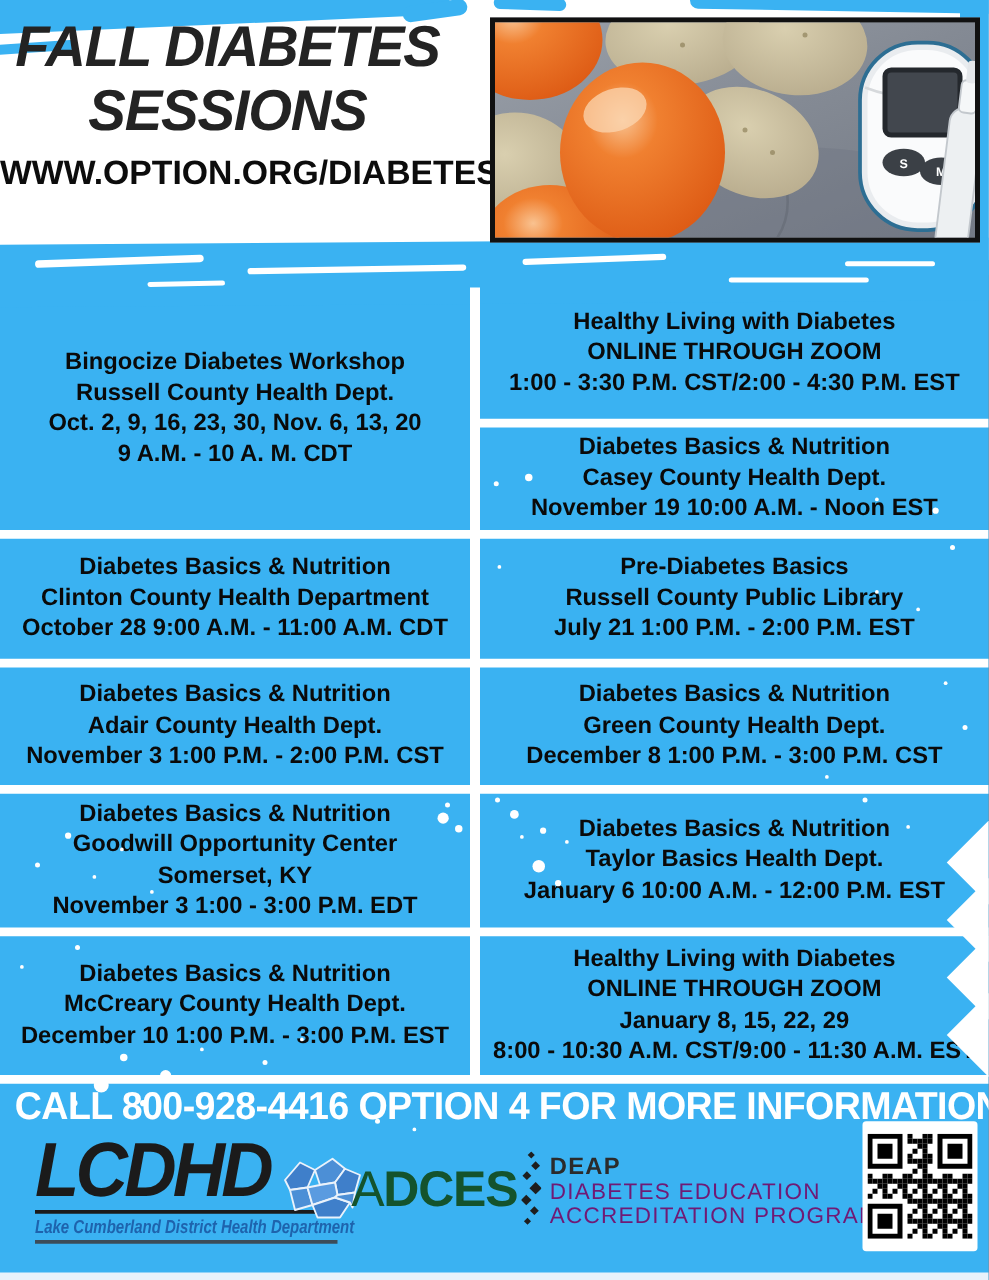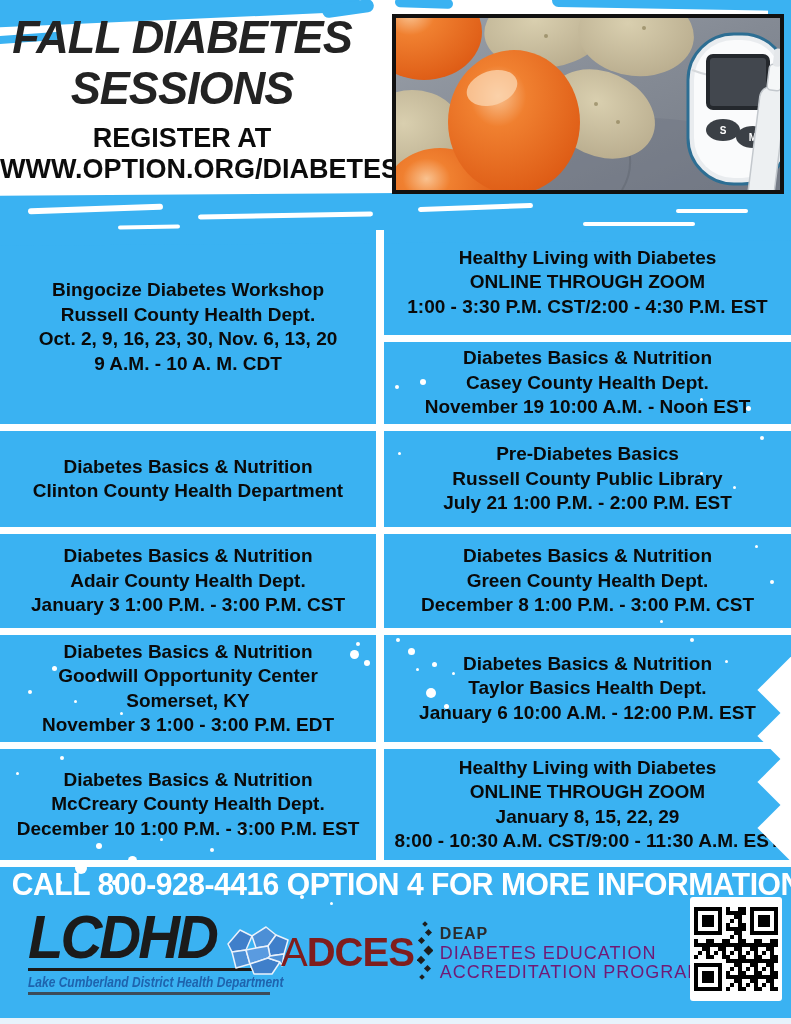--- a/index.html
+++ b/index.html
@@ -45,26 +45,26 @@
   .call-line{position:absolute;left:0;top:867px;width:791px;text-align:center;color:#ffffff;
              font-weight:700;font-size:31px;letter-spacing:-.5px;transform:scaleX(.97);white-space:nowrap;}
   
   .lcdhd{position:absolute;left:28px;top:906px;width:242px;}
   .lcdhd-word{font-size:58px;line-height:58px;font-weight:700;font-style:italic;letter-spacing:-3px;color:#1b1b1b;transform:scaleY(1.06);transform-origin:left top;}
   .lcdhd-map{position:absolute;left:196px;top:16px;}
   .lcdhd-rule1{height:3px;background:#1b1b1b;margin-top:4px;width:242px;}
   .lcdhd-full{font-size:15px;font-weight:700;font-style:italic;color:#1e63ad;margin-top:2px;white-space:nowrap;transform:scaleX(.8);transform-origin:left;}
   .lcdhd-rule2{height:3px;background:#3c4c59;margin-top:2px;width:242px;}
   .adces{position:absolute;left:281px;top:921px;display:flex;align-items:center;}
-  .adces-word{font-size:40px;line-height:44px;color:#7f1d1d;letter-spacing:-1px;}
+  .adces-word{font-size:40px;line-height:44px;color:#14532d;letter-spacing:-1px;}
   .adces-word .a{font-weight:400;}
   .adces-word .dces{font-weight:800;}
   .adces-dots{margin:0 7px 0 3px;}
   .deap{color:#2b2b2b;}
-  .deap-title{font-size:16px;font-weight:800;letter-spacing:1px;line-height:21px;}
+  .deap-title{font-size:19px;font-weight:800;letter-spacing:1px;line-height:21px;}
   .deap-line{font-size:18px;font-weight:400;letter-spacing:1px;line-height:19px;color:#701a75;}
   .qr-box{position:absolute;left:690px;top:897px;width:92px;height:104px;background:#ffffff;border-radius:3px;
           display:flex;align-items:center;justify-content:center;}
   .bottom-strip{position:absolute;left:0;bottom:0;width:791px;height:6px;background:#e7f2fb;}
 </style>
 </head>
 <body>
 
 <div class="page">
 
@@ -84,21 +84,20 @@
   <div class="streak" style="left:583px;top:222px;width:112px;height:4px;"></div>
   <div class="streak" style="left:676px;top:209px;width:72px;height:4px;"></div>
   <div class="streak" style="left:118px;top:225px;width:62px;height:4px;transform:rotate(-1deg);"></div>
 
   <div class="header-text">
     <div class="flyer-title">
       <div>FALL DIABETES</div>
       <div>SESSIONS</div>
     </div>
     <div class="register">
-      <div>REGISTER AT</div>
       <div>WWW.OPTION.ORG/DIABETES</div>
     </div>
   </div>
 
   <div class="photo">
     <svg width="384" height="172" viewBox="0 0 384 172" xmlns="http://www.w3.org/2000/svg">
       <defs>
         <linearGradient id="concrete" x1="0" y1="0" x2="1" y2="1">
           <stop offset="0" stop-color="#9aa0a9"></stop>
             <stop offset=".5" stop-color="#848a94"></stop>
@@ -154,25 +153,26 @@
   <div class="grid-col" id="col-left">
       <div class="cell">
         <div class="line">Bingocize Diabetes Workshop</div>
         <div class="line">Russell County Health Dept.</div>
         <div class="line">Oct. 2, 9, 16, 23, 30, Nov. 6, 13, 20</div>
         <div class="line">9 A.M. - 10 A. M. CDT</div>
       </div>
       <div class="cell">
         <div class="line">Diabetes Basics &amp; Nutrition</div>
         <div class="line">Clinton County Health Department</div>
+        <div class="line">October 28 9:00 A.M. - 11:00 A.M. CDT</div>
       </div>
       <div class="cell">
         <div class="line">Diabetes Basics &amp; Nutrition</div>
         <div class="line">Adair County Health Dept.</div>
-        <div class="line">January 3 1:00 P.M. - 3:00 P.M. CST</div>
+        <div class="line">November 3 1:00 P.M. - 2:00 P.M. CST</div>
       </div>
       <div class="cell">
         <div class="line">Diabetes Basics &amp; Nutrition</div>
         <div class="line">Goodwill Opportunity Center</div>
         <div class="line">Somerset, KY</div>
         <div class="line">November 3 1:00 - 3:00 P.M. EDT</div>
       </div>
       <div class="cell">
         <div class="line">Diabetes Basics &amp; Nutrition</div>
         <div class="line">McCreary County Health Dept.</div>

